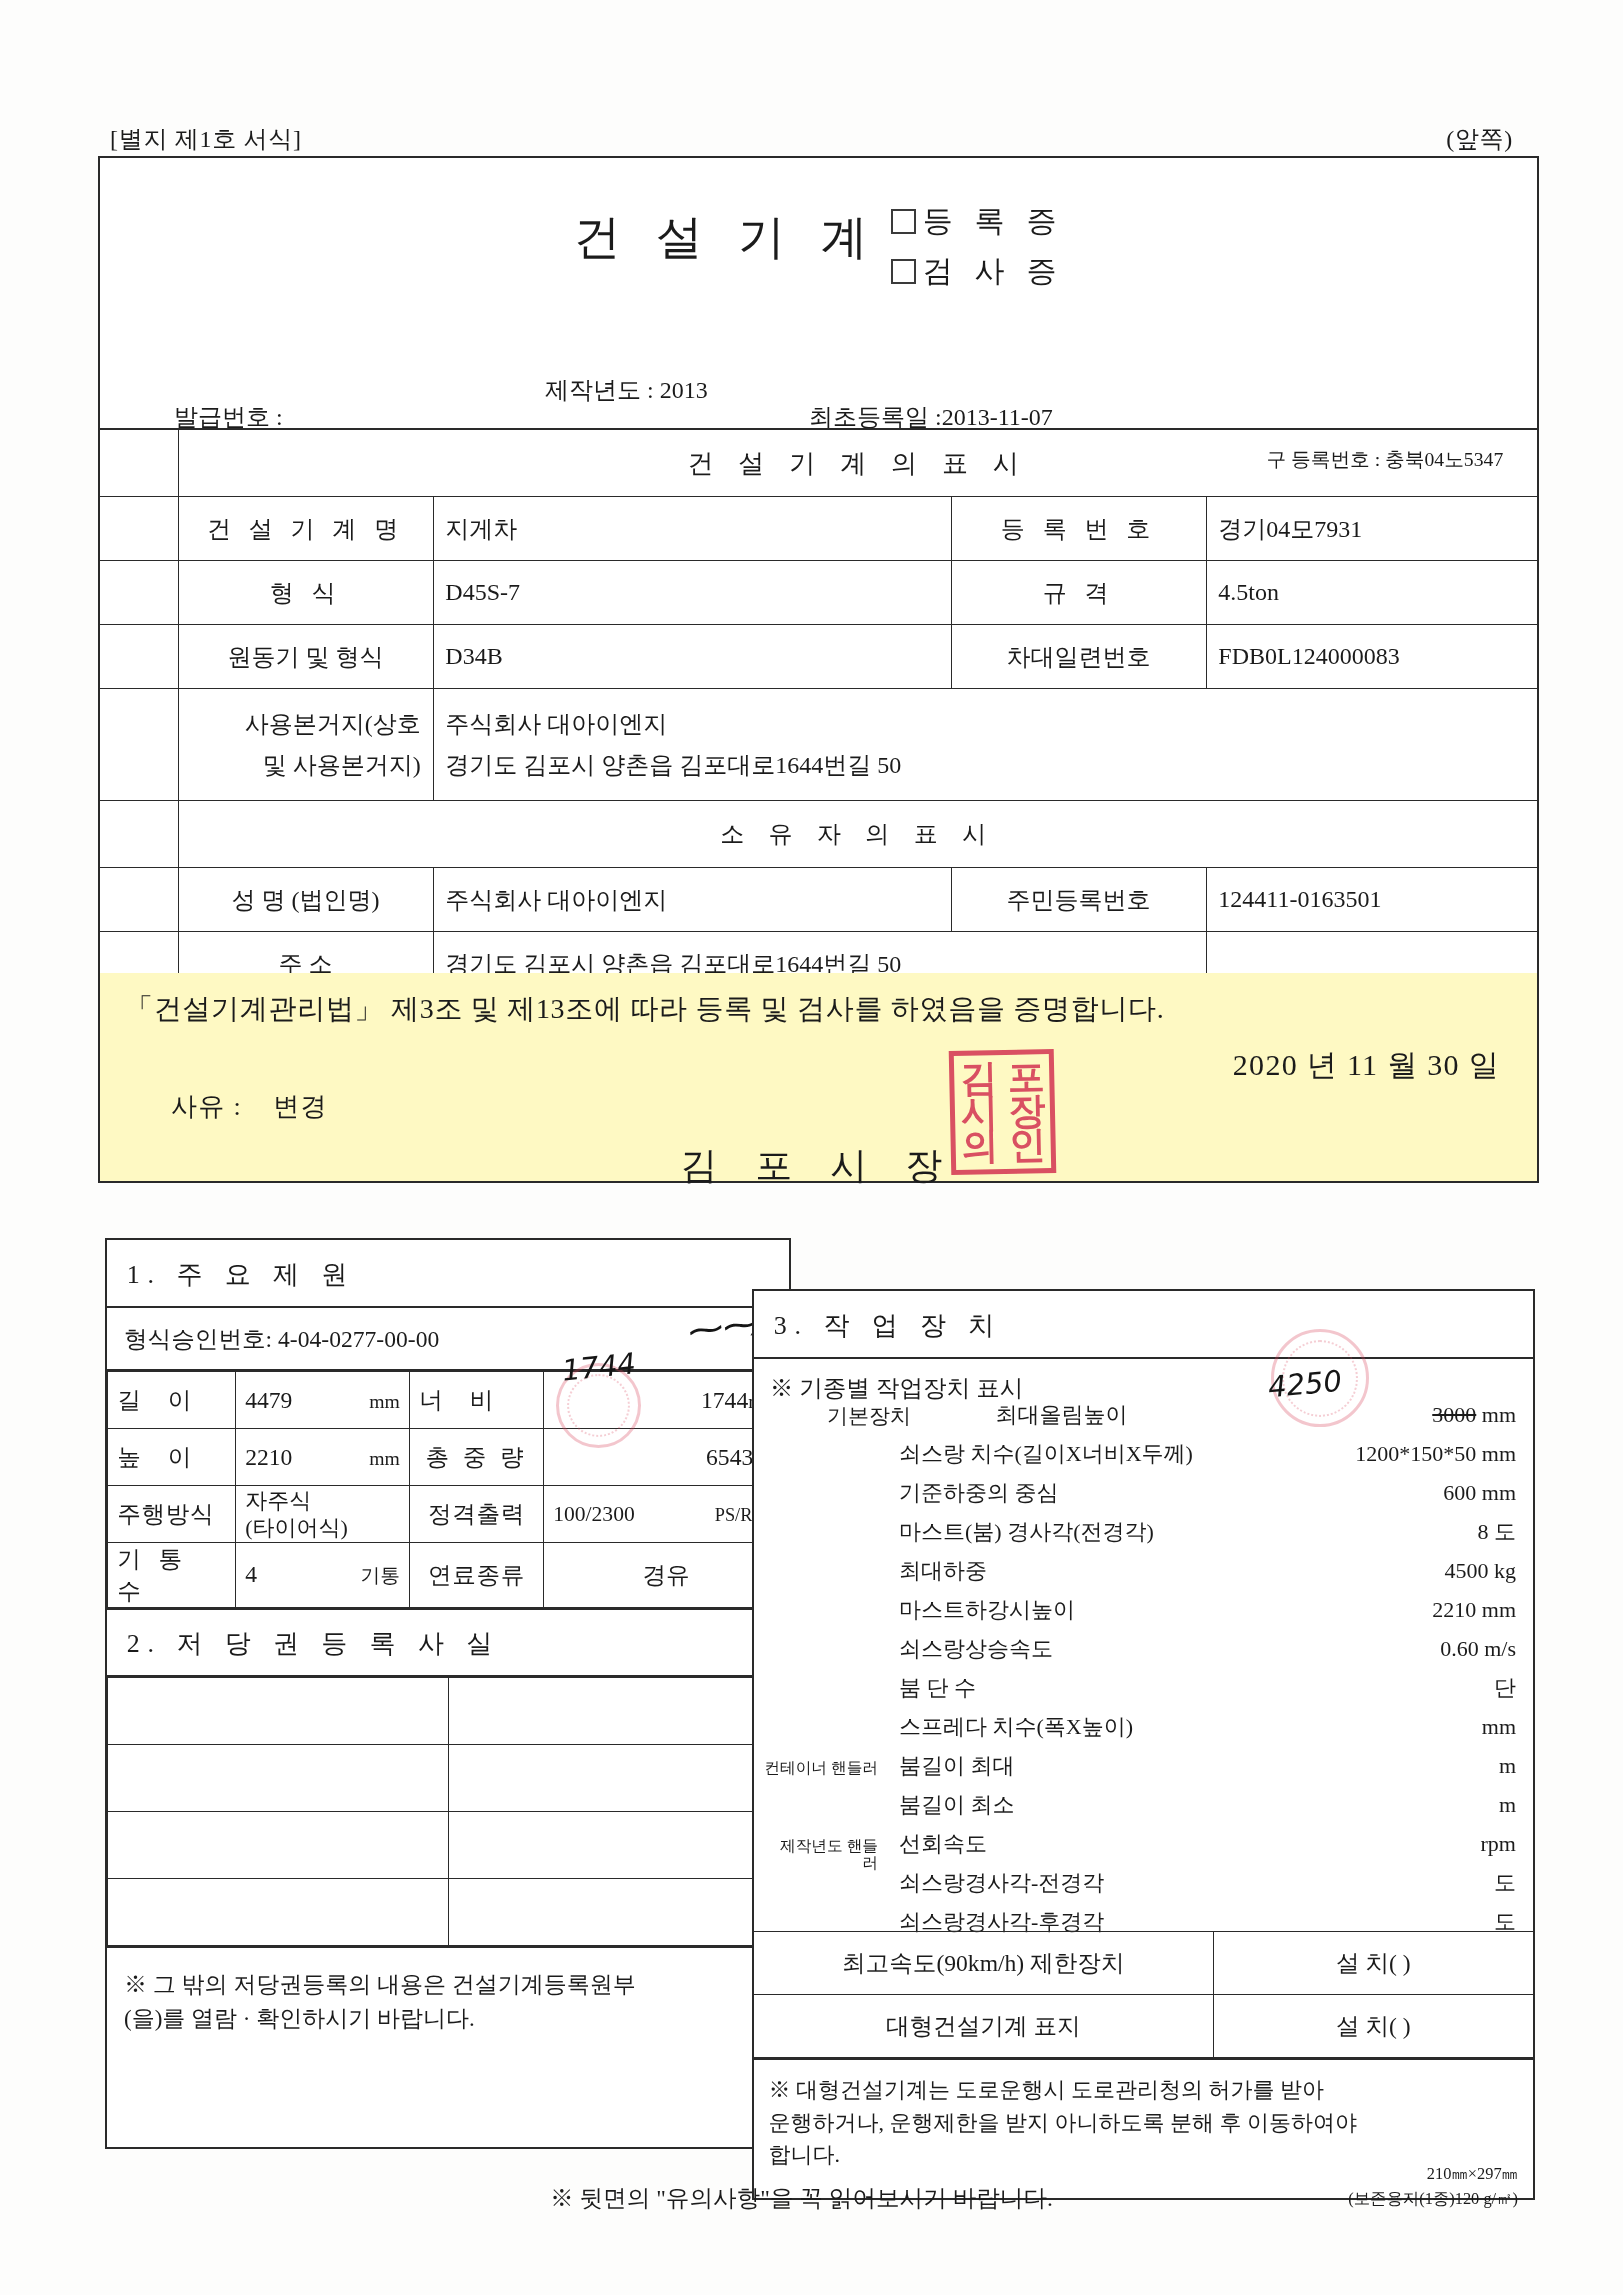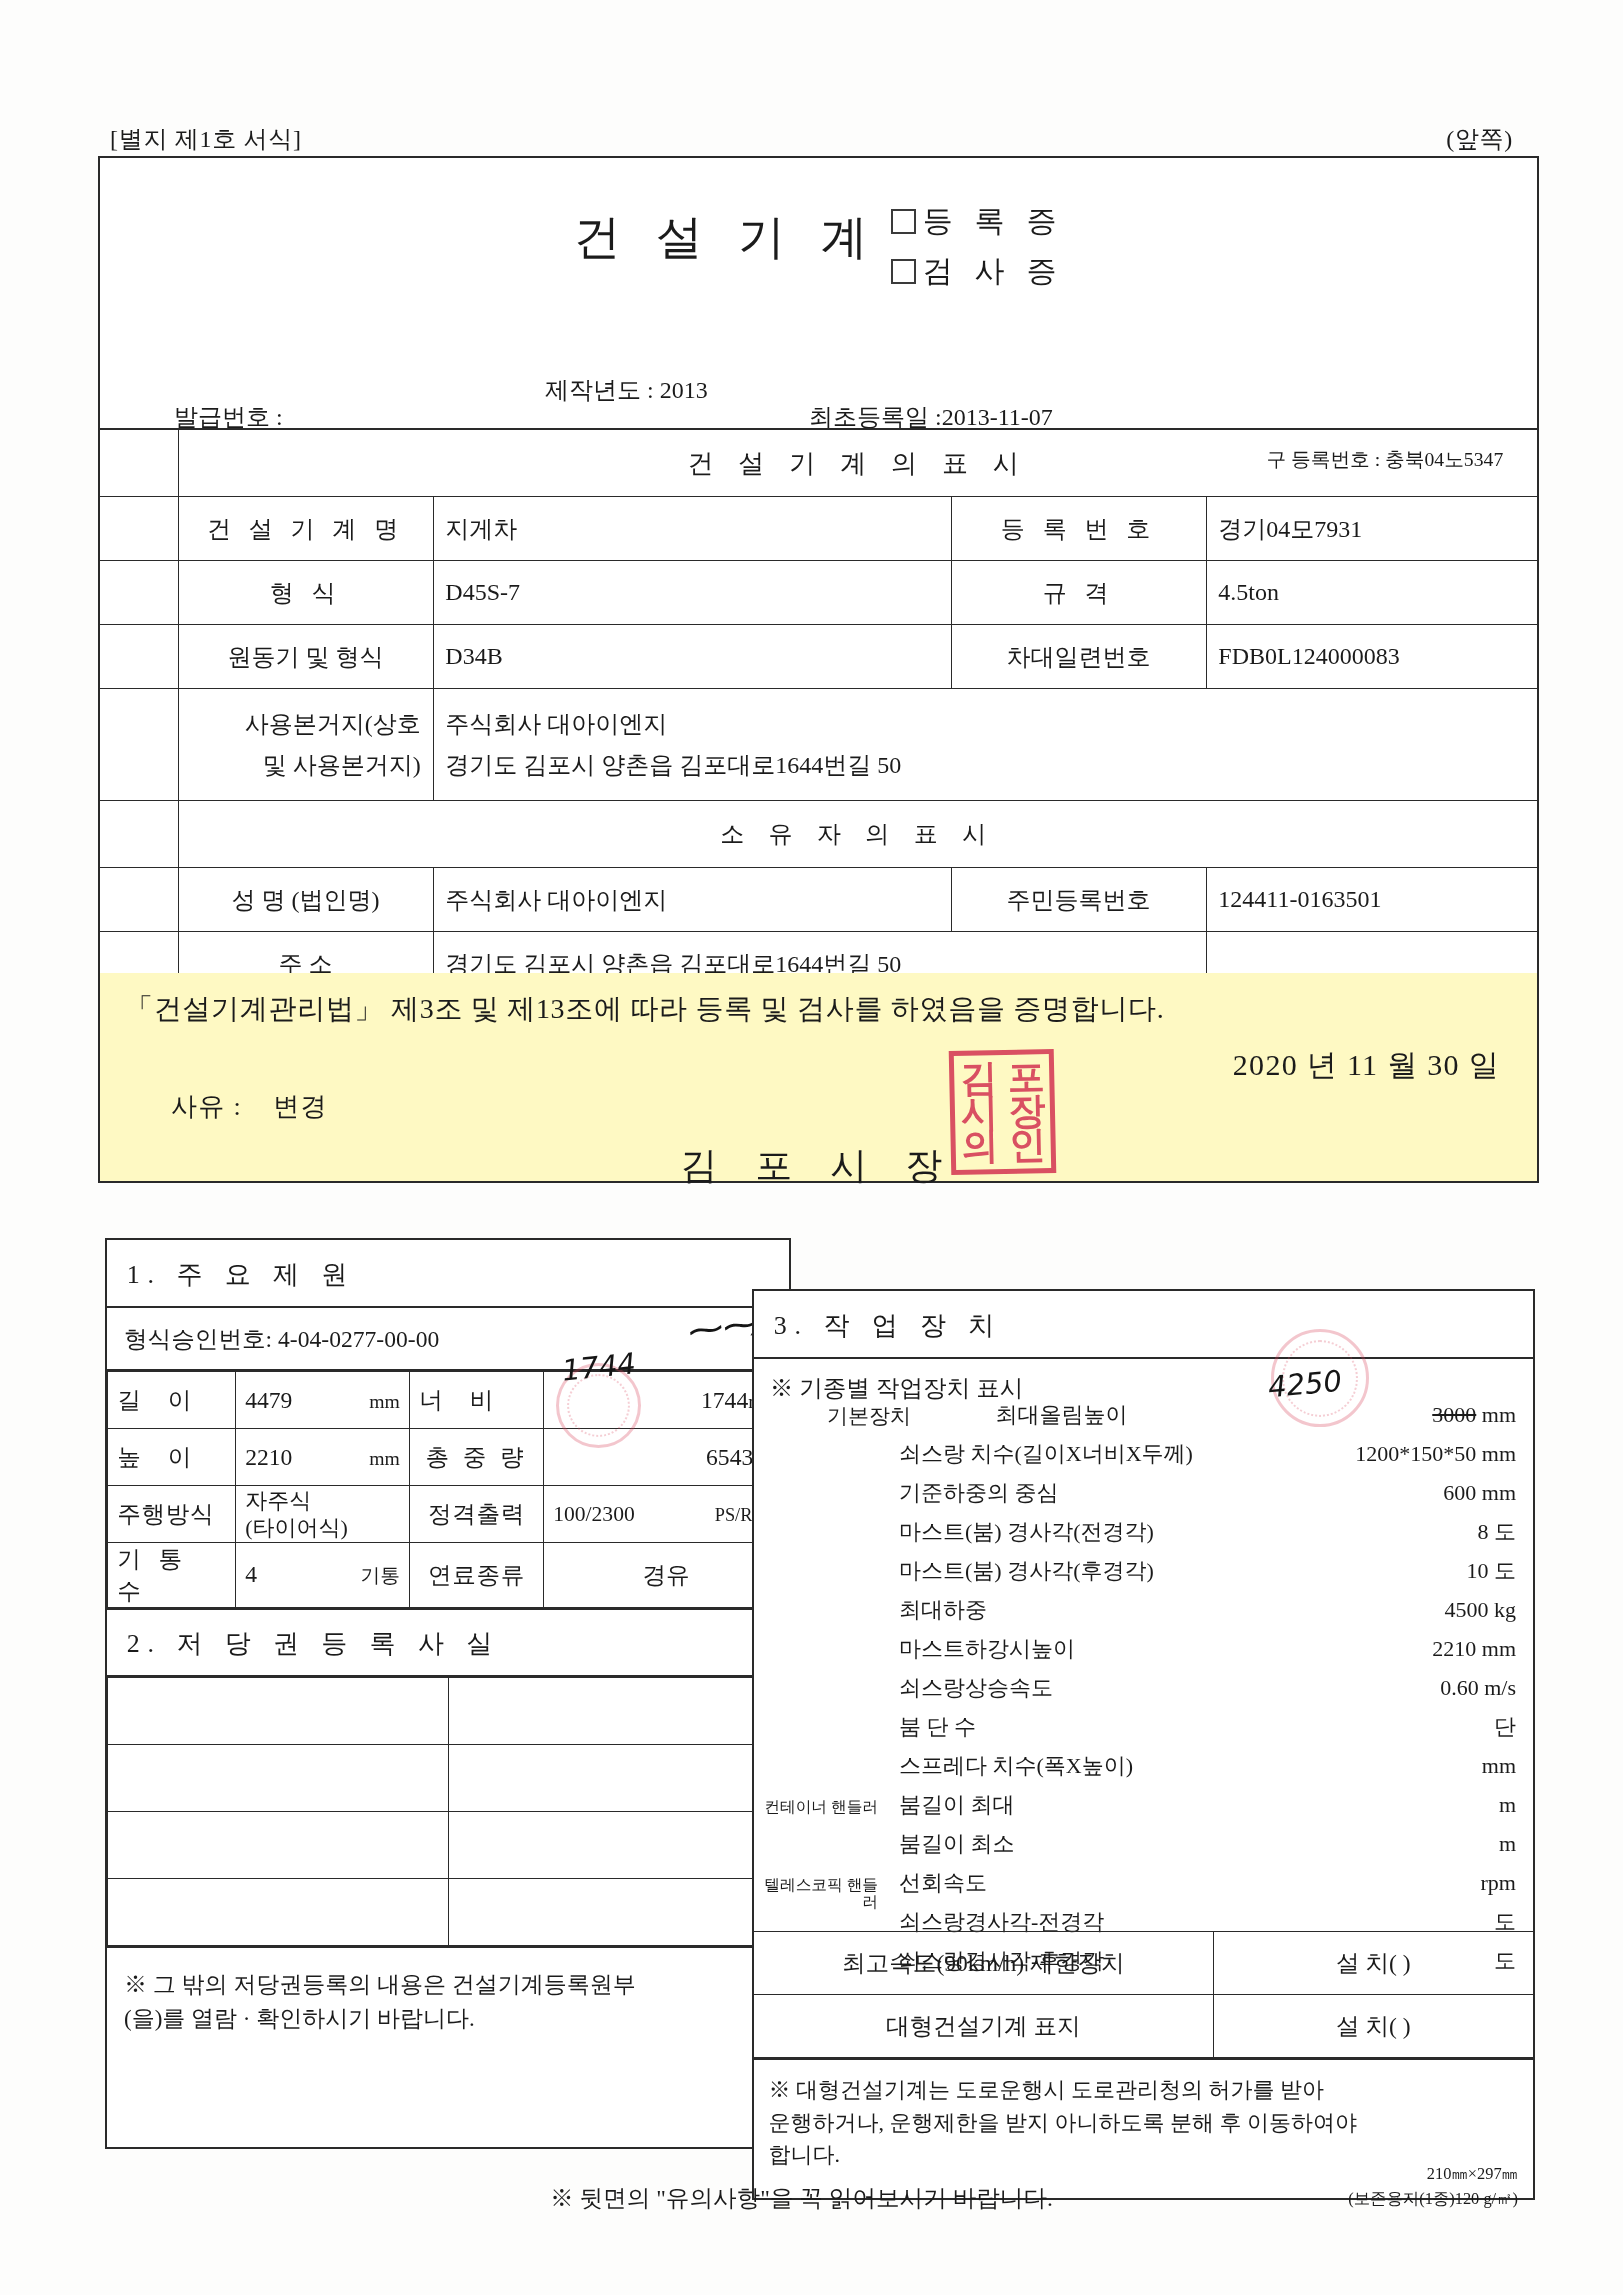--- a/index.html
+++ b/index.html
@@ -364,25 +364,20 @@
             <div class="nm">기준하중의 중심</div>
             <div class="vl"><span>600</span> mm</div>
           </div>
           <div class="r">
             <div class="side"></div>
             <div class="nm">마스트(붐) 경사각(전경각)</div>
             <div class="vl"><span>8</span> 도</div>
           </div>
           <div class="r">
             <div class="side"></div>
-            <div class="nm">마스트(붐) 경사각(후경각)</div>
-            <div class="vl"><span>10</span> 도</div>
-          </div>
-          <div class="r">
-            <div class="side"></div>
             <div class="nm">최대하중</div>
             <div class="vl"><span>4500</span> kg</div>
           </div>
           <div class="r">
             <div class="side"></div>
             <div class="nm">마스트하강시높이</div>
             <div class="vl"><span>2210</span> mm</div>
           </div>
           <div class="r">
             <div class="side"></div>
@@ -403,21 +398,21 @@
             <div class="side">컨테이너 핸들러</div>
             <div class="nm">붐길이 최대</div>
             <div class="vl"><span></span> m</div>
           </div>
           <div class="r">
             <div class="side"></div>
             <div class="nm">붐길이 최소</div>
             <div class="vl"><span></span> m</div>
           </div>
           <div class="r">
-            <div class="side">텔레스코픽 핸들
+            <div class="side">제작년도 핸들
 러</div>
             <div class="nm">선회속도</div>
             <div class="vl"><span></span> rpm</div>
           </div>
           <div class="r">
             <div class="side"></div>
             <div class="nm">쇠스랑경사각-전경각</div>
             <div class="vl"><span></span> 도</div>
           </div>
           <div class="r">

